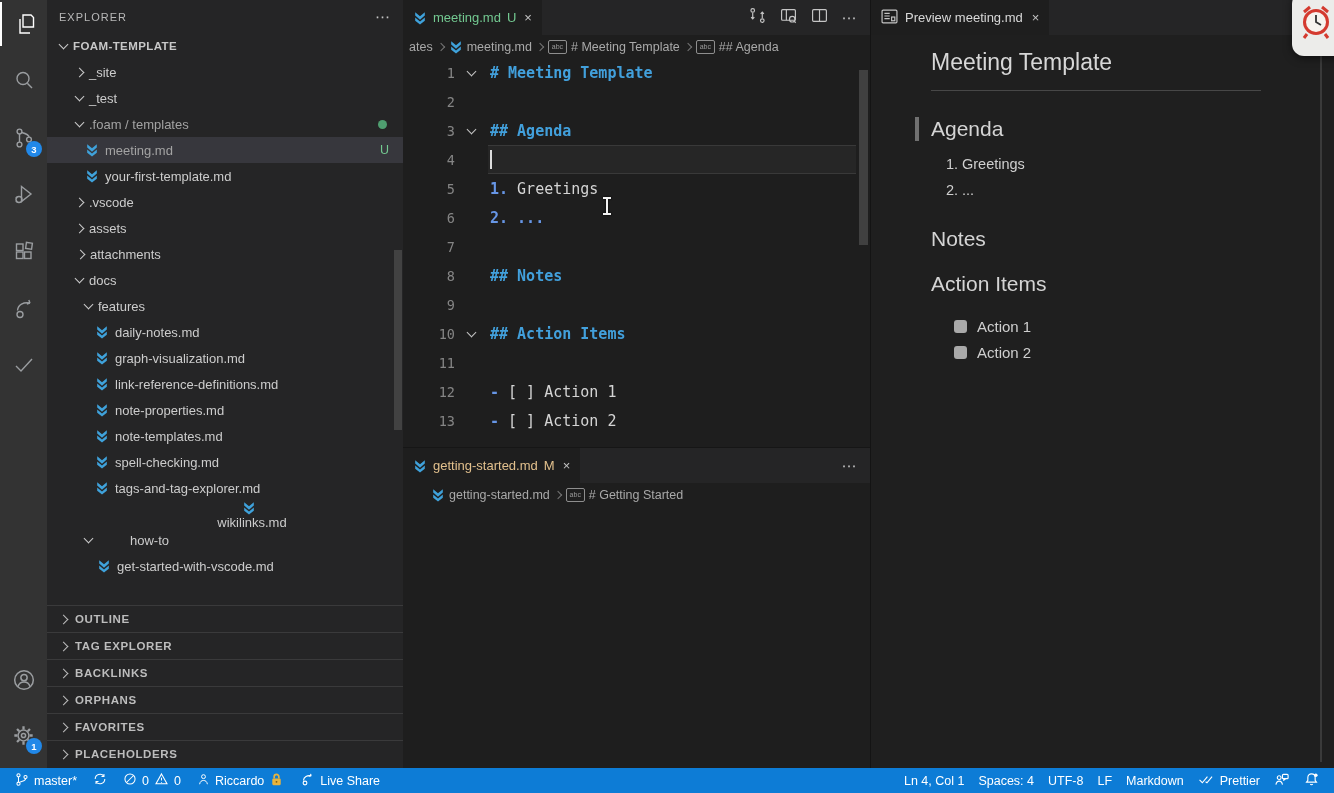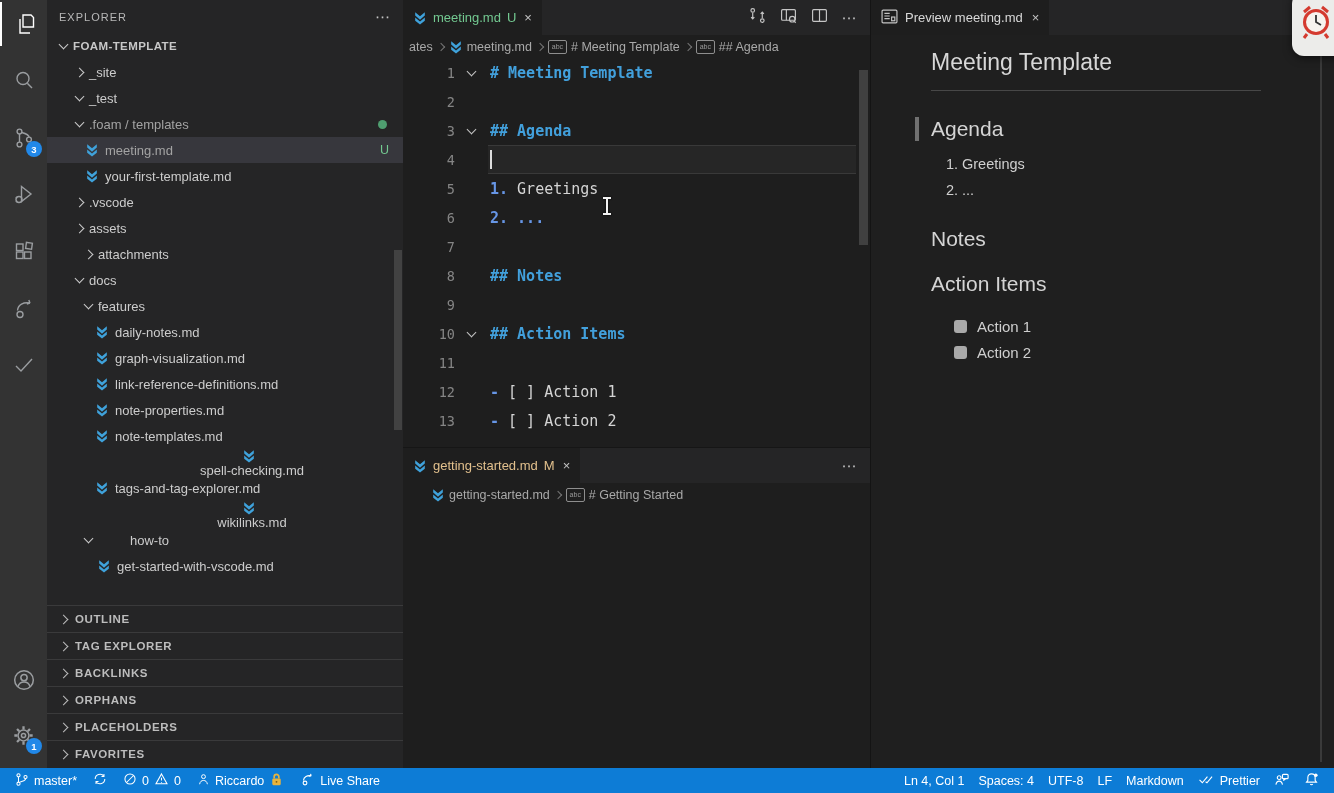--- a/index.html
+++ b/index.html
@@ -216,21 +216,21 @@
             <span class="tlabel">your-first-template.md</span>
           </div>
           <div class="trow" style="padding-left: 29px;">
             <span class="chev right"></span>
             <span class="tlabel">.vscode</span>
           </div>
           <div class="trow" style="padding-left: 29px;">
             <span class="chev right"></span>
             <span class="tlabel">assets</span>
           </div>
-          <div class="trow" style="padding-left: 38px;">
+          <div class="trow" style="padding-left: 30px;">
             <span class="chev right"></span>
             <span class="tlabel">attachments</span>
           </div>
           <div class="trow" style="padding-left: 29px;">
             <span class="chev down"></span>
             <span class="tlabel">docs</span>
           </div>
           <div class="trow" style="padding-left: 38px;">
             <span class="chev down"></span>
             <span class="tlabel">features</span>
@@ -263,21 +263,21 @@
               </svg></span>
             <span class="tlabel">note-properties.md</span>
           </div>
           <div class="trow" style="padding-left: 48px;">
             <span class="fileicon"><svg width="14" height="14" viewBox="0 0 16 16">
                 <path d="M2.5 1.5l5.5 4.5 5.5-4.5v3.5L8 10 2.5 5z" fill="#3fa2db"></path>
                 <path d="M2.5 7.5L8 12l5.5-4.5V11L8 15.5 2.5 11z" fill="#3fa2db"></path>
               </svg></span>
             <span class="tlabel">note-templates.md</span>
           </div>
-          <div class="trow" style="padding-left: 48px; flex-direction: column;">
+          <div class="trow" style="padding-left: 48px;">
             <span class="fileicon"><svg width="14" height="14" viewBox="0 0 16 16">
                 <path d="M2.5 1.5l5.5 4.5 5.5-4.5v3.5L8 10 2.5 5z" fill="#3fa2db"></path>
                 <path d="M2.5 7.5L8 12l5.5-4.5V11L8 15.5 2.5 11z" fill="#3fa2db"></path>
               </svg></span>
             <span class="tlabel">spell-checking.md</span>
           </div>
           <div class="trow" style="padding-left: 48px;">
             <span class="fileicon"><svg width="14" height="14" viewBox="0 0 16 16">
                 <path d="M2.5 1.5l5.5 4.5 5.5-4.5v3.5L8 10 2.5 5z" fill="#3fa2db"></path>
                 <path d="M2.5 7.5L8 12l5.5-4.5V11L8 15.5 2.5 11z" fill="#3fa2db"></path>
@@ -315,25 +315,25 @@
           <div class="srow">
             <span class="chev right"></span>
             <span>BACKLINKS</span>
           </div>
           <div class="srow">
             <span class="chev right"></span>
             <span>ORPHANS</span>
           </div>
           <div class="srow">
             <span class="chev right"></span>
+            <span>FAVORITES</span>
+          </div>
+          <div class="srow">
+            <span class="chev right"></span>
             <span>PLACEHOLDERS</span>
-          </div>
-          <div class="srow">
-            <span class="chev right"></span>
-            <span>FAVORITES</span>
           </div>
         </div>
       <div class="side-scroll"></div>
     </div>
 
     <div class="editors">
 
       <div class="pane pane1">
         <div class="tabstrip">
           <div class="tab">

